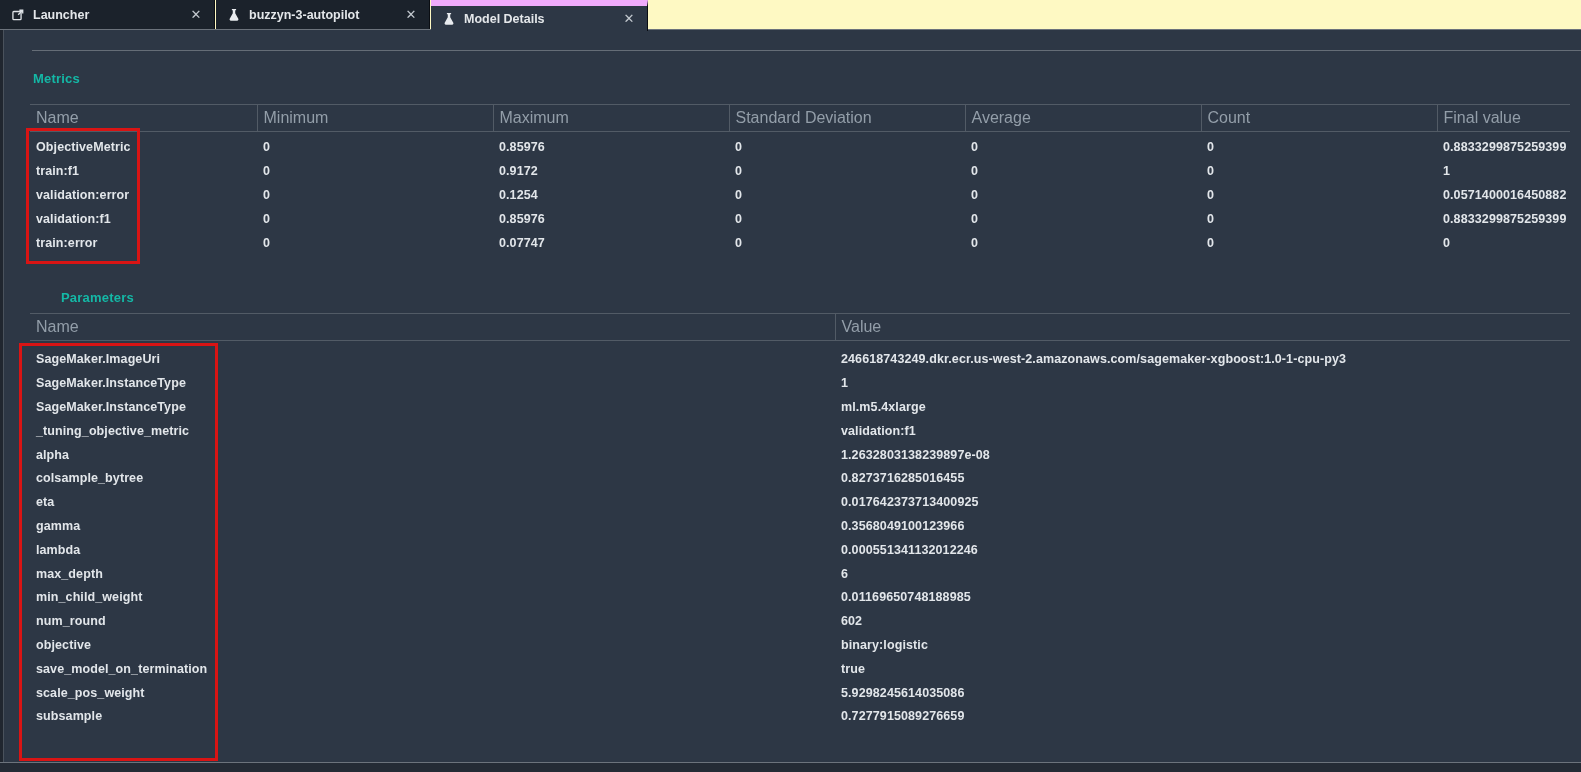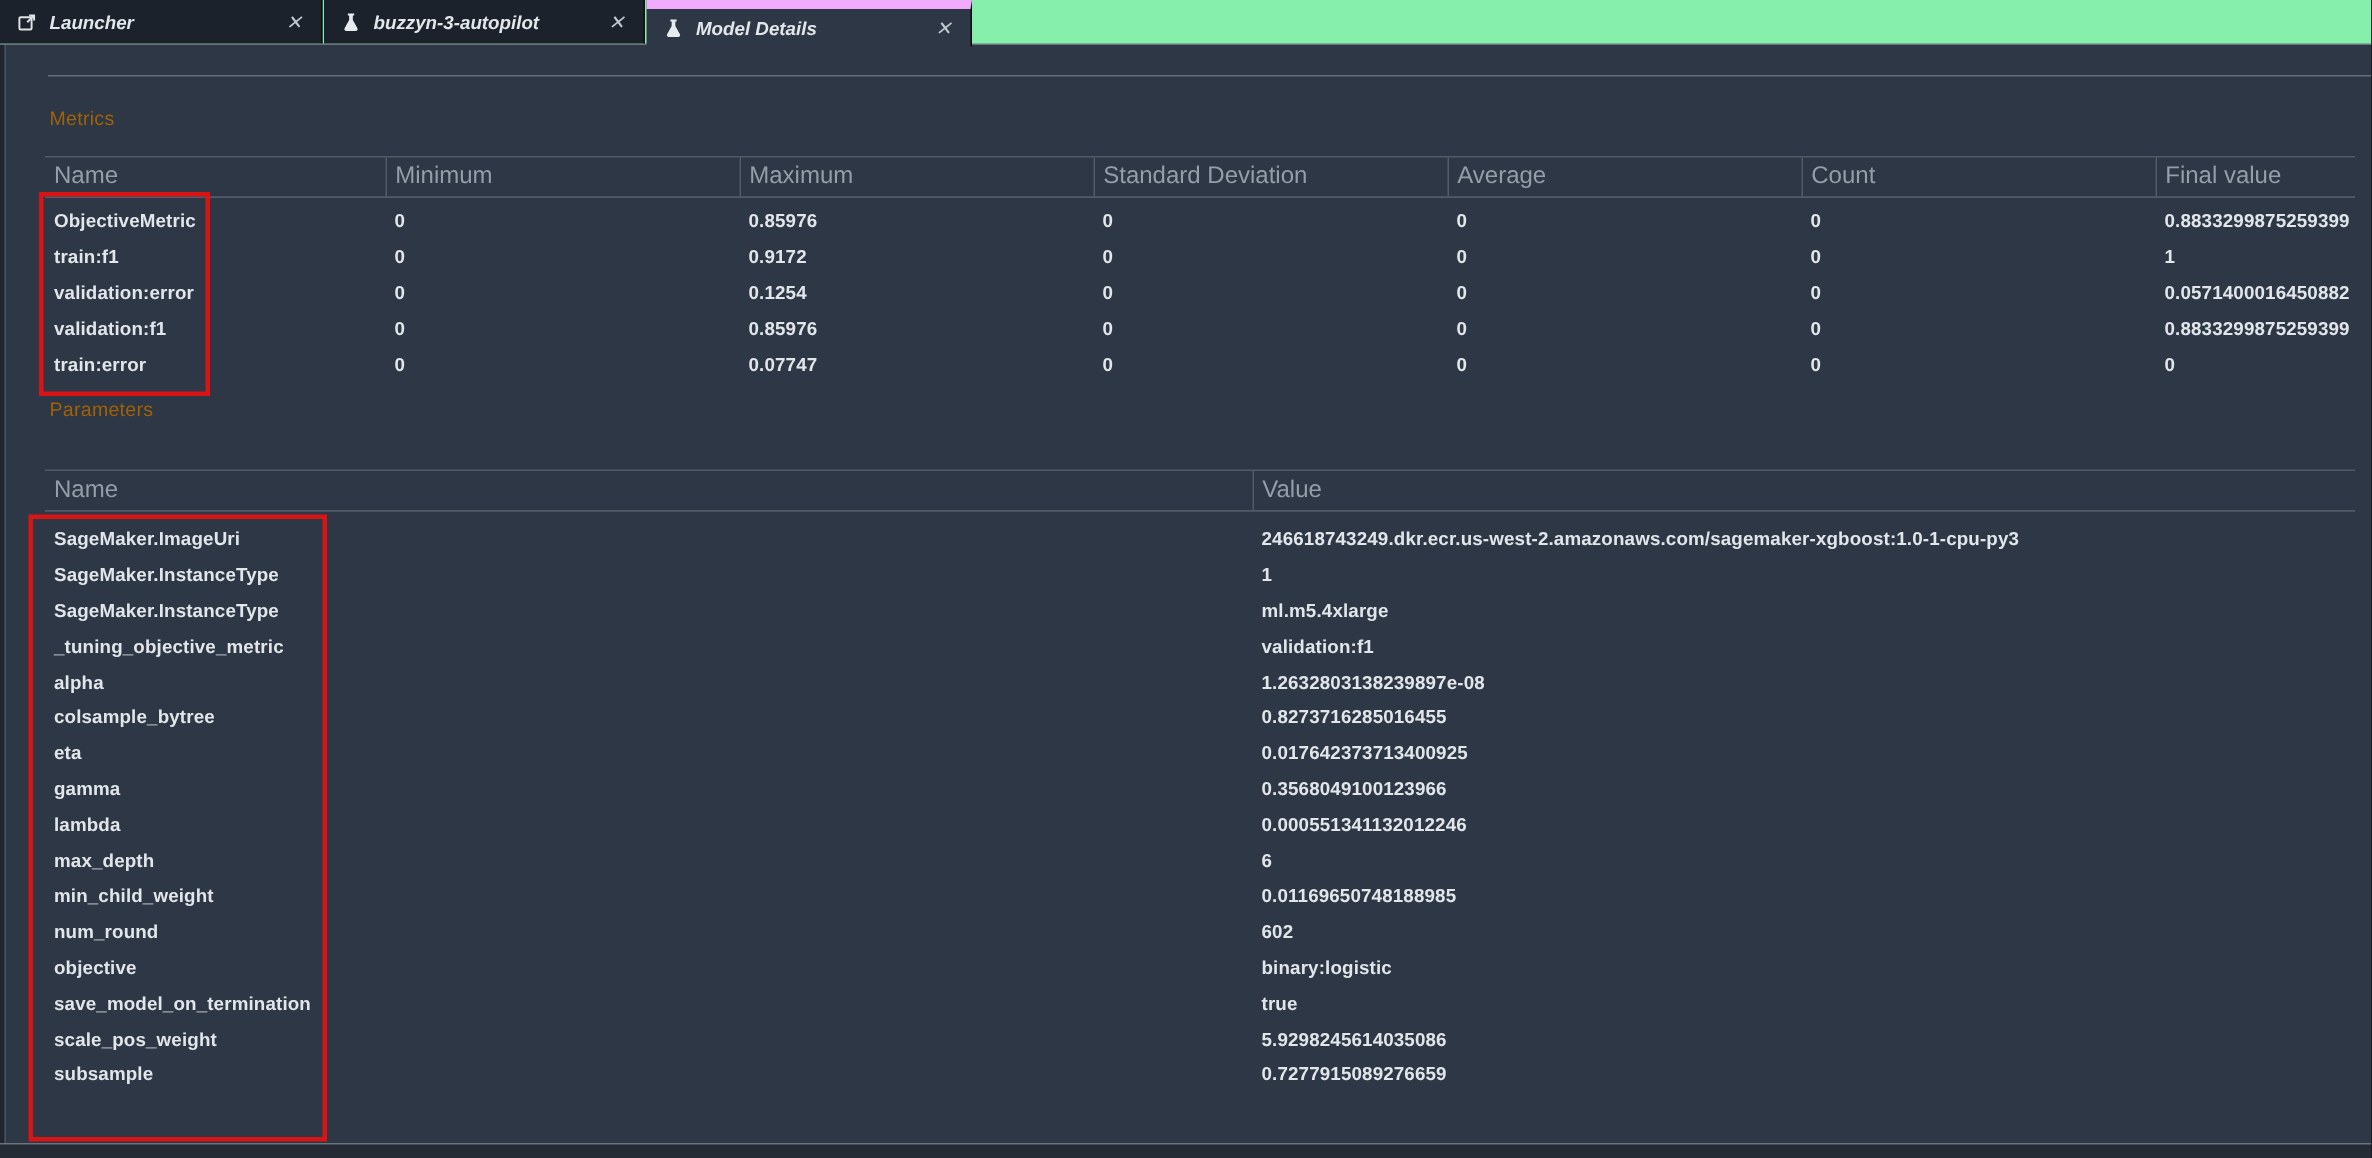--- a/index.html
+++ b/index.html
@@ -3,41 +3,41 @@
 <meta charset="utf-8">
 <style>
   html,body{margin:0;padding:0;background:#10151c;}
   .screen{
     position:relative;width:1581px;height:772px;overflow:hidden;
     background:#10151c;
     font-family:"Liberation Sans", sans-serif;
     -webkit-font-smoothing:antialiased;
   }
   
-  .tabbar{position:absolute;top:0;left:0;right:0;height:29px;background:#86efac;border-bottom:1px solid #6c737c;font-style:italic;}
+  .tabbar{position:absolute;top:0;left:0;right:0;height:29px;background:#fef9c3;border-bottom:1px solid #6c737c;}
   .tab{position:absolute;top:0;height:29px;background:#1b222b;display:flex;align-items:center;
        border-right:1px solid #0a0d12;box-sizing:border-box;cursor:pointer;}
   .tab .ticon{margin-left:11px;margin-right:8px;width:14px;height:14px;flex:0 0 auto;display:block;}
   .tab .tlabel{color:#e4e7ea;font-size:12.5px;font-weight:600;white-space:nowrap;}
   .tab .tclose{position:absolute;right:10px;top:50%;transform:translateY(-50%);
        width:16px;height:16px;display:flex;align-items:center;justify-content:center;
        color:#c3c9cf;font-size:13px;line-height:16px;cursor:pointer;}
   .tab.active{height:31px;background:#2d3745;border-top:6px solid #f0abfc;z-index:3;border-right:1px solid #0a0d12;}
   #tab-0{left:0;width:215px;}
   #tab-1{left:216px;width:214px;}
   #tab-2{left:431px;width:217px;}
   
   .content{position:absolute;top:30px;left:0;right:0;height:732px;background:#2d3745;}
   .left-edge{position:absolute;top:30px;left:0;width:3px;height:732px;background:#20262f;z-index:2;}
   .left-edge-line{position:absolute;top:30px;left:3px;width:1px;height:732px;background:#4a525c;z-index:2;}
   .toolbar-sep{position:absolute;top:50px;left:32px;right:0;height:1px;background:#656d77;}
   .bottom-strip{position:absolute;top:762px;left:0;right:0;height:10px;background:#242b35;border-top:1px solid #6c737c;box-sizing:border-box;}
-  .section-title{position:absolute;left:33px;color:#a16207;font-size:13px;font-weight:400;letter-spacing:.2px;}
+  .section-title{position:absolute;left:33px;color:#14b8a6;font-size:13px;font-weight:700;letter-spacing:.2px;}
   #metrics-title{top:71px;}
-  #params-title{top:265px;}
+  #params-title{top:290px;margin-left:28px;}
   
   table{border-collapse:collapse;table-layout:fixed;position:absolute;left:30px;width:1540px;}
   #metrics-table{top:104px;}
   #params-table{top:313px;}
   th{height:27px;box-sizing:border-box;text-align:left;vertical-align:middle;
      padding:0 4px 0 6px;color:#939ea9;font-size:16px;font-weight:400;
      border-top:1px solid #525b66;border-bottom:1px solid #525b66;
      overflow:hidden;white-space:nowrap;}
   th + th{border-left:1px solid #525b66;}
   td{height:23.8px;box-sizing:border-box;padding:0 4px 0 6px;vertical-align:middle;

